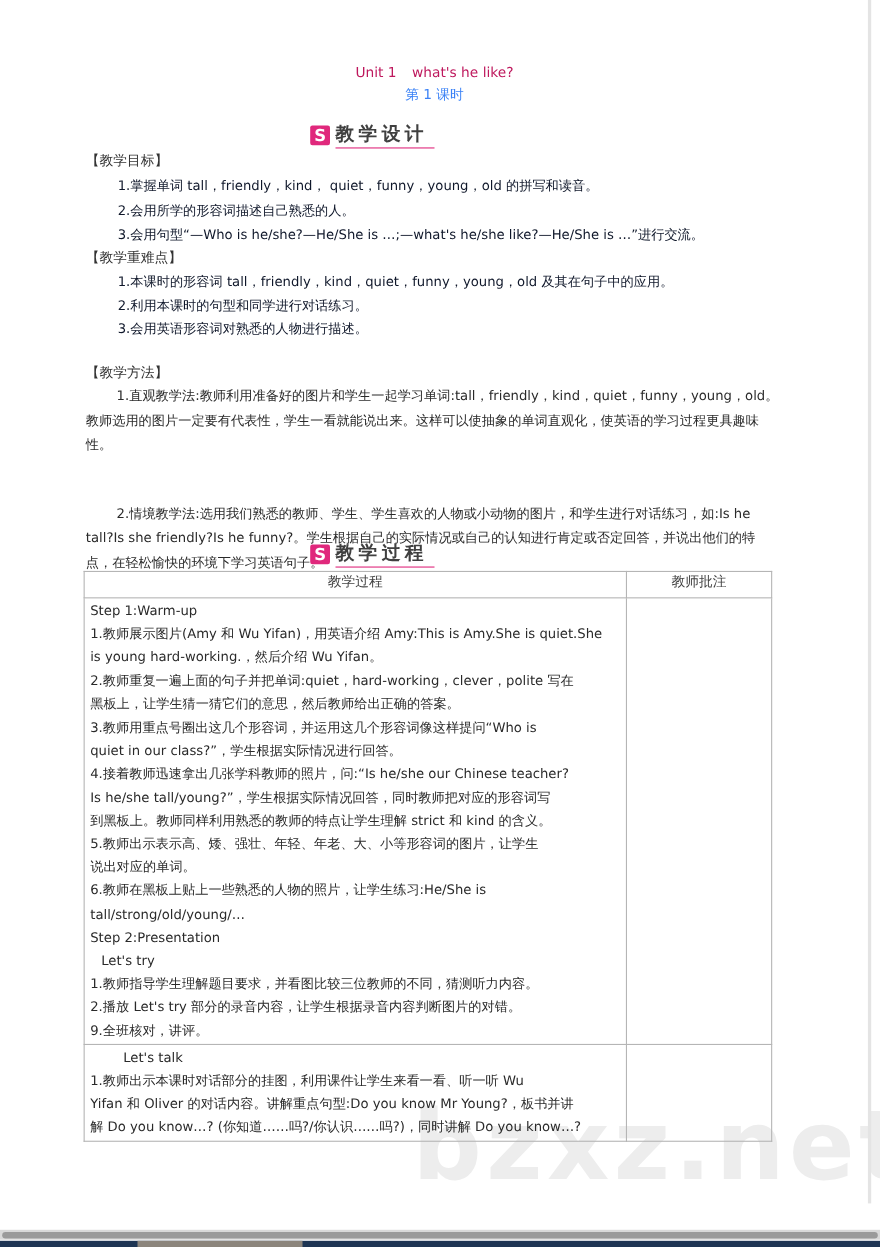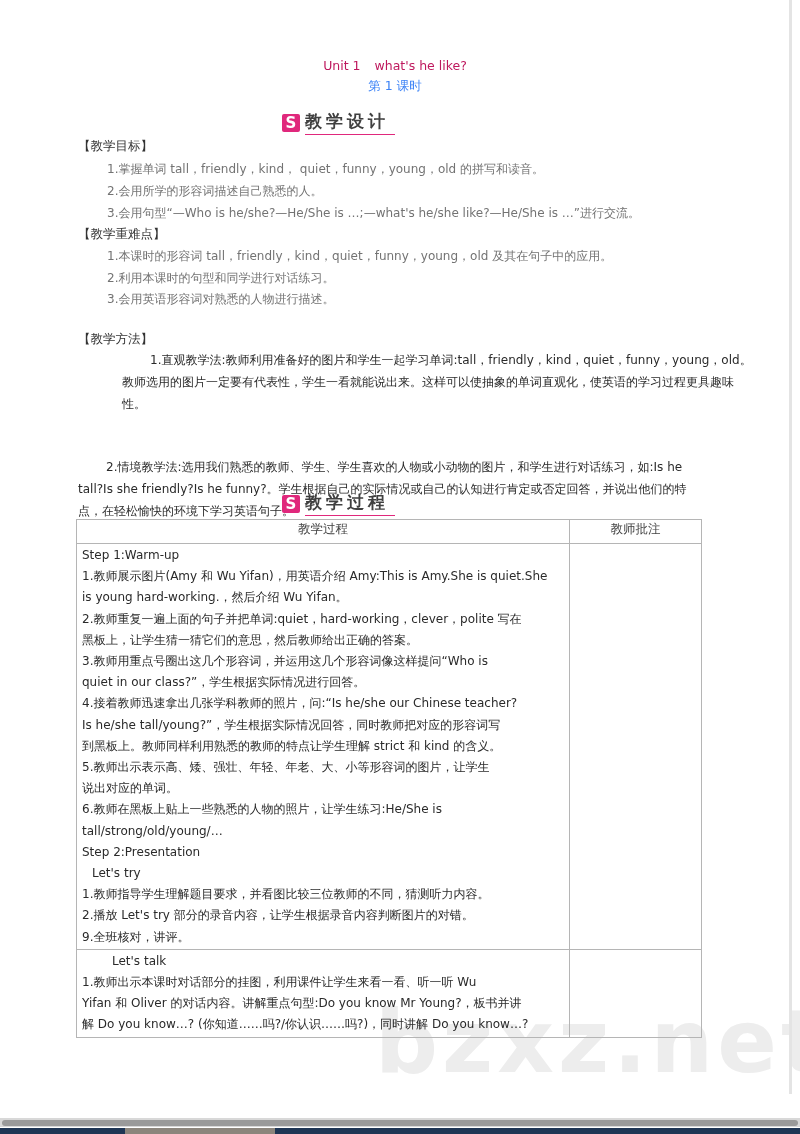--- a/index.html
+++ b/index.html
@@ -19,21 +19,21 @@
   .banner .logo {
     width: 18px; height: 18px; background: #e0287c; color: #fff;
     font-size: 15px; font-weight: bold; line-height: 18px; text-align: center;
     font-family: "DejaVu Sans", sans-serif; margin-right: 5px; border-radius: 2px;
   }
   .banner .txt {
     color: #404040; font-size: 17px; font-weight: bold; letter-spacing: 4px;
     padding-bottom: 1px; border-bottom: 1.5px solid #e0287c; padding-right: 6px;
   }
   .sec-head { font-size: 12.5px; color: #333; }
-  .line { font-size: 12px; color: #737373; }
+  .line { font-size: 12px; color: #0f172a; }
   .para { position: absolute; font-size: 12px; line-height: 22px; color: #2a2a2a; white-space: normal; }
   table.proc {
     position: absolute; left: 76px; top: 519px; width: 626px; border-collapse: collapse;
     font-size: 12px; color: #2a2a2a;
   }
   table.proc td, table.proc th { border: 1px solid #b5b5b5; vertical-align: top; }
   table.proc th { font-weight: normal; height: 21px; font-size: 12.5px; color: #444; }
   .col-main { width: 490px; }
   .cell-lines div { line-height: 21.2px; padding-left: 4px; padding-right: 16px; white-space: nowrap; }
   .indent1 { padding-left: 14px !important; }
@@ -67,21 +67,21 @@
   <div class="abs line" style="left:107px; top:161px;">1.掌握单词 tall，friendly，kind，  quiet，funny，young，old  的拼写和读音。</div>
   <div class="abs line" style="left:107px; top:183px;">2.会用所学的形容词描述自己熟悉的人。</div>
   <div class="abs line" style="left:107px; top:205px;">3.会用句型“—Who is he/she?—He/She is …;—what's he/she like?—He/She is …”进行交流。</div>
 
   <div class="abs sec-head" style="left:78px; top:226px;">【教学重难点】</div>
   <div class="abs line" style="left:107px; top:248px;">1.本课时的形容词 tall，friendly，kind，quiet，funny，young，old 及其在句子中的应用。</div>
   <div class="abs line" style="left:107px; top:270px;">2.利用本课时的句型和同学进行对话练习。</div>
   <div class="abs line" style="left:107px; top:291px;">3.会用英语形容词对熟悉的人物进行描述。</div>
 
   <div class="abs sec-head" style="left:78px; top:331px;">【教学方法】</div>
-  <div class="para" style="left:78px; top:349px; width:630px; text-indent:28px;margin-left:44px;">1.直观教学法:教师利用准备好的图片和学生一起学习单词:tall，friendly，kind，quiet，funny，young，old。教师选用的图片一定要有代表性，学生一看就能说出来。这样可以使抽象的单词直观化，使英语的学习过程更具趣味性。</div>
+  <div class="para" style="left:78px; top:349px; width:630px; text-indent:28px;">1.直观教学法:教师利用准备好的图片和学生一起学习单词:tall，friendly，kind，quiet，funny，young，old。教师选用的图片一定要有代表性，学生一看就能说出来。这样可以使抽象的单词直观化，使英语的学习过程更具趣味性。</div>
   <div class="para" style="left:78px; top:412px; width:630px; text-indent:28px;margin-top:44px;">2.情境教学法:选用我们熟悉的教师、学生、学生喜欢的人物或小动物的图片，和学生进行对话练习，如:Is he tall?Is she friendly?Is he funny?。学生根据自己的实际情况或自己的认知进行肯定或否定回答，并说出他们的特点，在轻松愉快的环境下学习英语句子。</div>
 
   <div class="abs banner" style="left:282px; top:491px;">
     <span class="logo">S</span>
     <span class="txt">教学过程</span>
   </div>
 
   <div class="watermark">bzxz.net</div>
 
   <table class="proc front">

